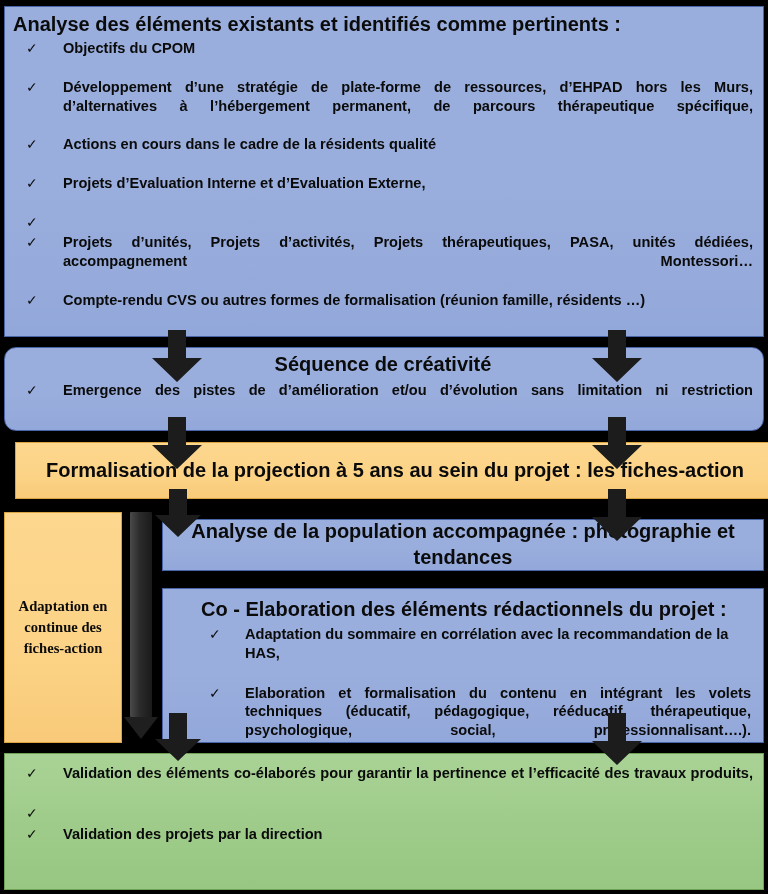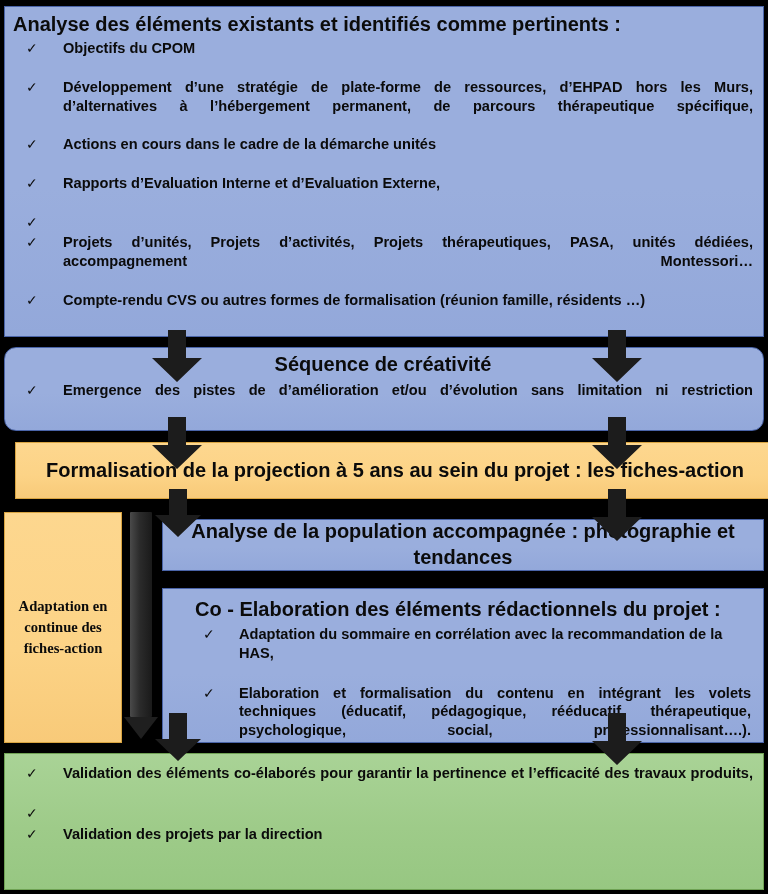--- a/index.html
+++ b/index.html
@@ -125,26 +125,26 @@
         <span>Objectifs du CPOM</span>
       </div>
 
       <div class="bullet">
         <span class="tick">✓</span>
         <span>Développement d’une stratégie de plate-forme de ressources, d’EHPAD hors les Murs, d’alternatives à l’hébergement permanent, de parcours thérapeutique spécifique,</span>
       </div>
 
       <div class="bullet nojust">
         <span class="tick">✓</span>
-        <span>Actions en cours dans le cadre de la démarche unités</span>
-      </div>
-
-      <div class="bullet nojust">
-        <span class="tick">✓</span>
-        <span>Rapports d’Evaluation Interne et d’Evaluation Externe,</span>
+        <span>Actions en cours dans le cadre de la résidents qualité</span>
+      </div>
+
+      <div class="bullet nojust">
+        <span class="tick">✓</span>
+        <span>Projets d’Evaluation Interne et d’Evaluation Externe,</span>
       </div>
 
       <div class="bullet nojust">
         <span class="tick">✓</span>
       </div>
 
       <div class="bullet">
         <span class="tick">✓</span>
         <span>Projets d’unités, Projets d’activités, Projets thérapeutiques, PASA, unités dédiées, accompagnement Montessori…</span>
       </div>
@@ -186,21 +186,21 @@
     </svg>
   </div>
 
   <div class="block blue" style="left:162px; top:519px; width:602px; height:52px;">
     <div class="vcenter">
       <div class="heading center">Analyse de la population accompagnée : photographie et tendances</div>
     </div>
   </div>
 
   <div class="block blue" style="left:162px; top:588px; width:602px; height:155px;">
-    <div class="block-inner" style="padding:8px 12px 4px 4px;">
+    <div class="block-inner" style="padding:8px 12px 4px 10px;">
       <div class="heading indent">Co - Elaboration des éléments rédactionnels du projet :</div>
 
       <div class="bullet sub-bullet nojust" style="margin-top:2px;">
         <span class="tick">✓</span>
         <span>Adaptation du sommaire en corrélation avec la recommandation de la HAS,</span>
       </div>
 
       <div class="bullet sub-bullet" style="margin-top:2px;">
         <span class="tick">✓</span>
         <span>Elaboration et formalisation du contenu en intégrant les volets techniques (éducatif, pédagogique, rééducatif, thérapeutique, psychologique, social, professionnalisant….).</span>

